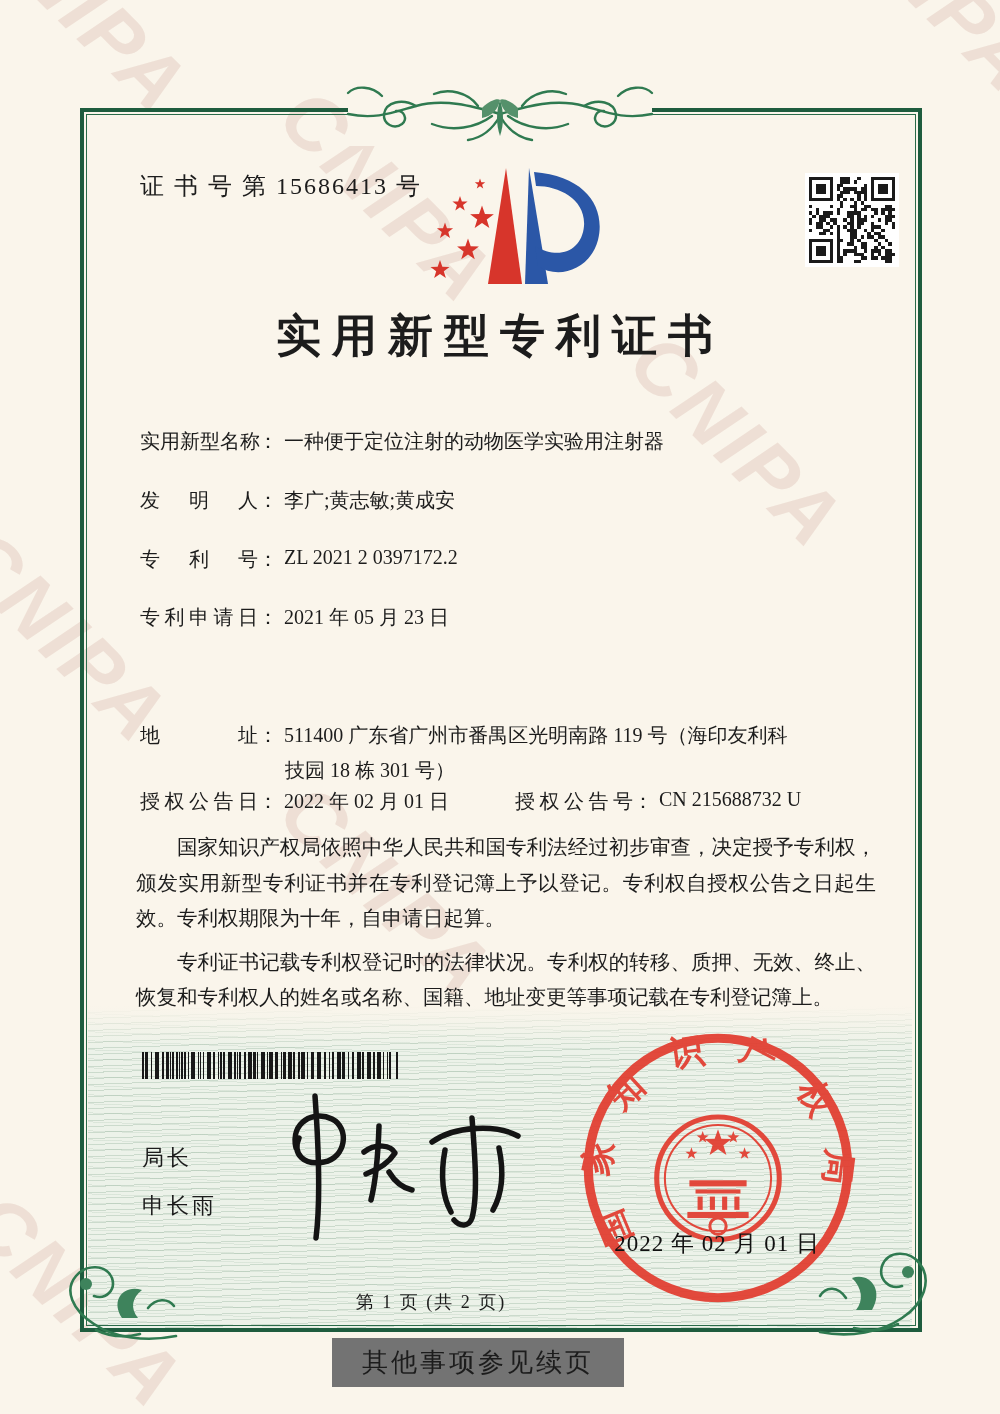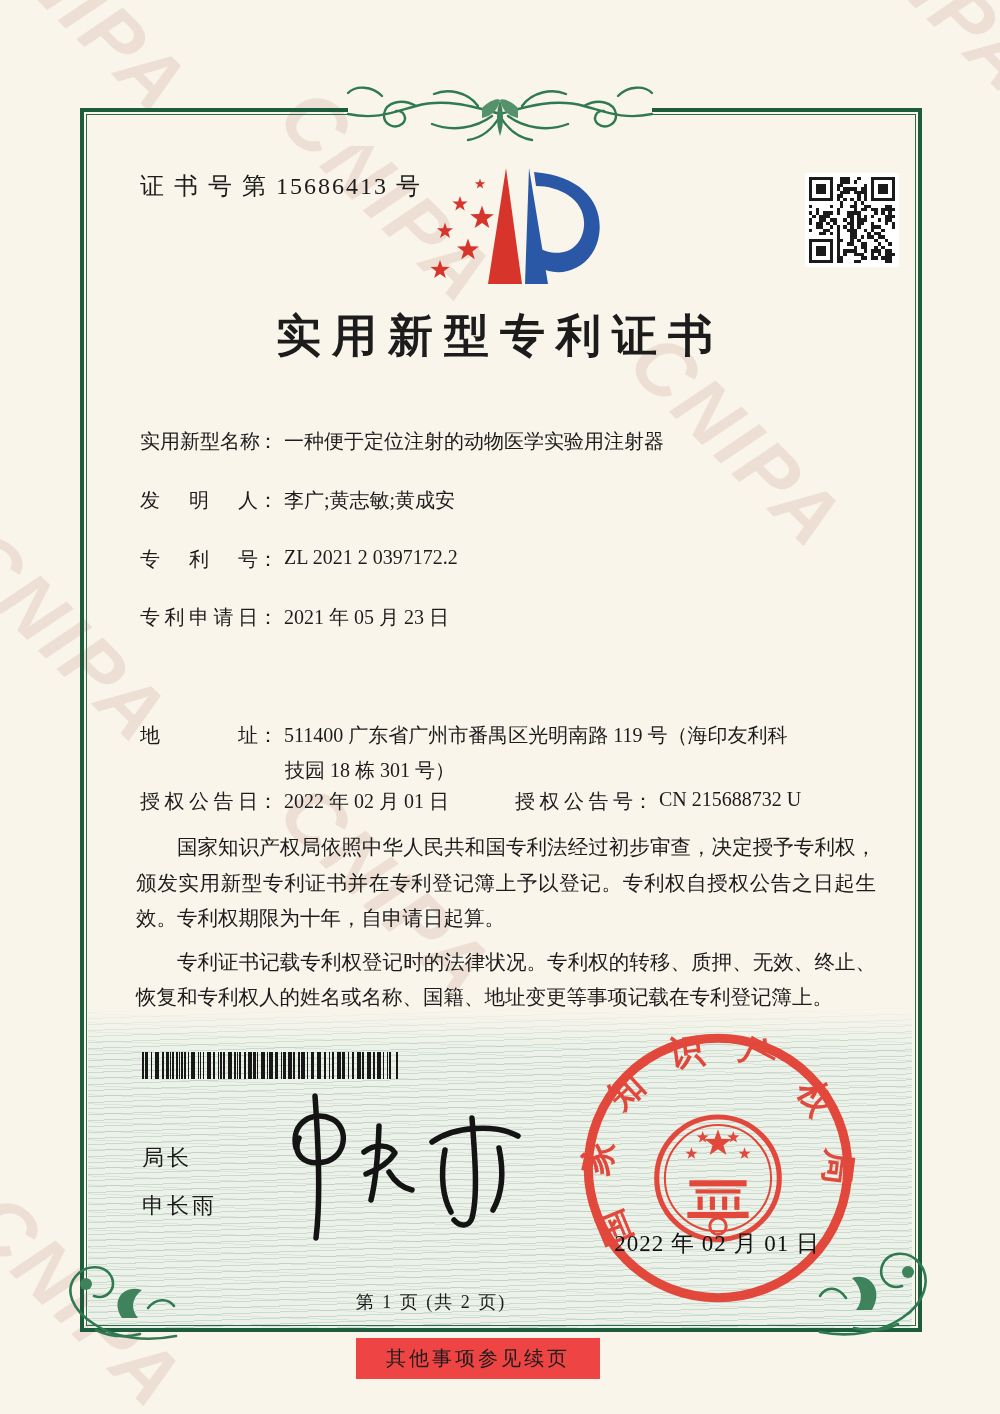--- a/index.html
+++ b/index.html
@@ -33,22 +33,22 @@
   .paras{left:128px;top:822px;width:756px;font-size:20.5px;line-height:35.5px;text-align:justify;}
   .paras p{margin:8px;text-indent:2em;}
   .barcode{left:142px;top:1052px;width:258px;height:27px;z-index:5;}
   .signer-title{left:142px;top:1143px;font-size:22px;letter-spacing:3px;z-index:5;}
   .signer-name{left:142px;top:1191px;font-size:22px;letter-spacing:3px;z-index:5;}
   .signature{left:252px;top:1086px;z-index:6;}
   .seal{left:575px;top:1025px;z-index:6;opacity:0.92;}
   .seal-date{left:592px;top:1228px;width:250px;text-align:center;font-size:23px;
              letter-spacing:1px;color:#111;z-index:7;}
   .pageno{left:80px;top:1290px;width:702px;text-align:center;font-size:18px;letter-spacing:2px;z-index:5;}
-  .contbox{left:478px;top:1338px;transform:translateX(-50%);background:#ef4444;
-           padding:7px 30px;font-size:20px;letter-spacing:3px;z-index:5;}
+  .contbox{left:478px;top:1338px;transform:translateX(-50%);background:#737373;
+           padding:7px 30px;font-size:26px;letter-spacing:3px;z-index:5;}
 </style>
 </head>
 <body>
 
 <div class="page">
 
   <svg width="0" height="0" style="position:absolute" aria-hidden="true">
     <defs>
       <polygon id="star5" points="0,-10 2.35,-3.24 9.51,-3.09 3.8,1.24 5.88,8.09 0,4 -5.88,8.09 -3.8,1.24 -9.51,-3.09 -2.35,-3.24"></polygon>
     </defs>

